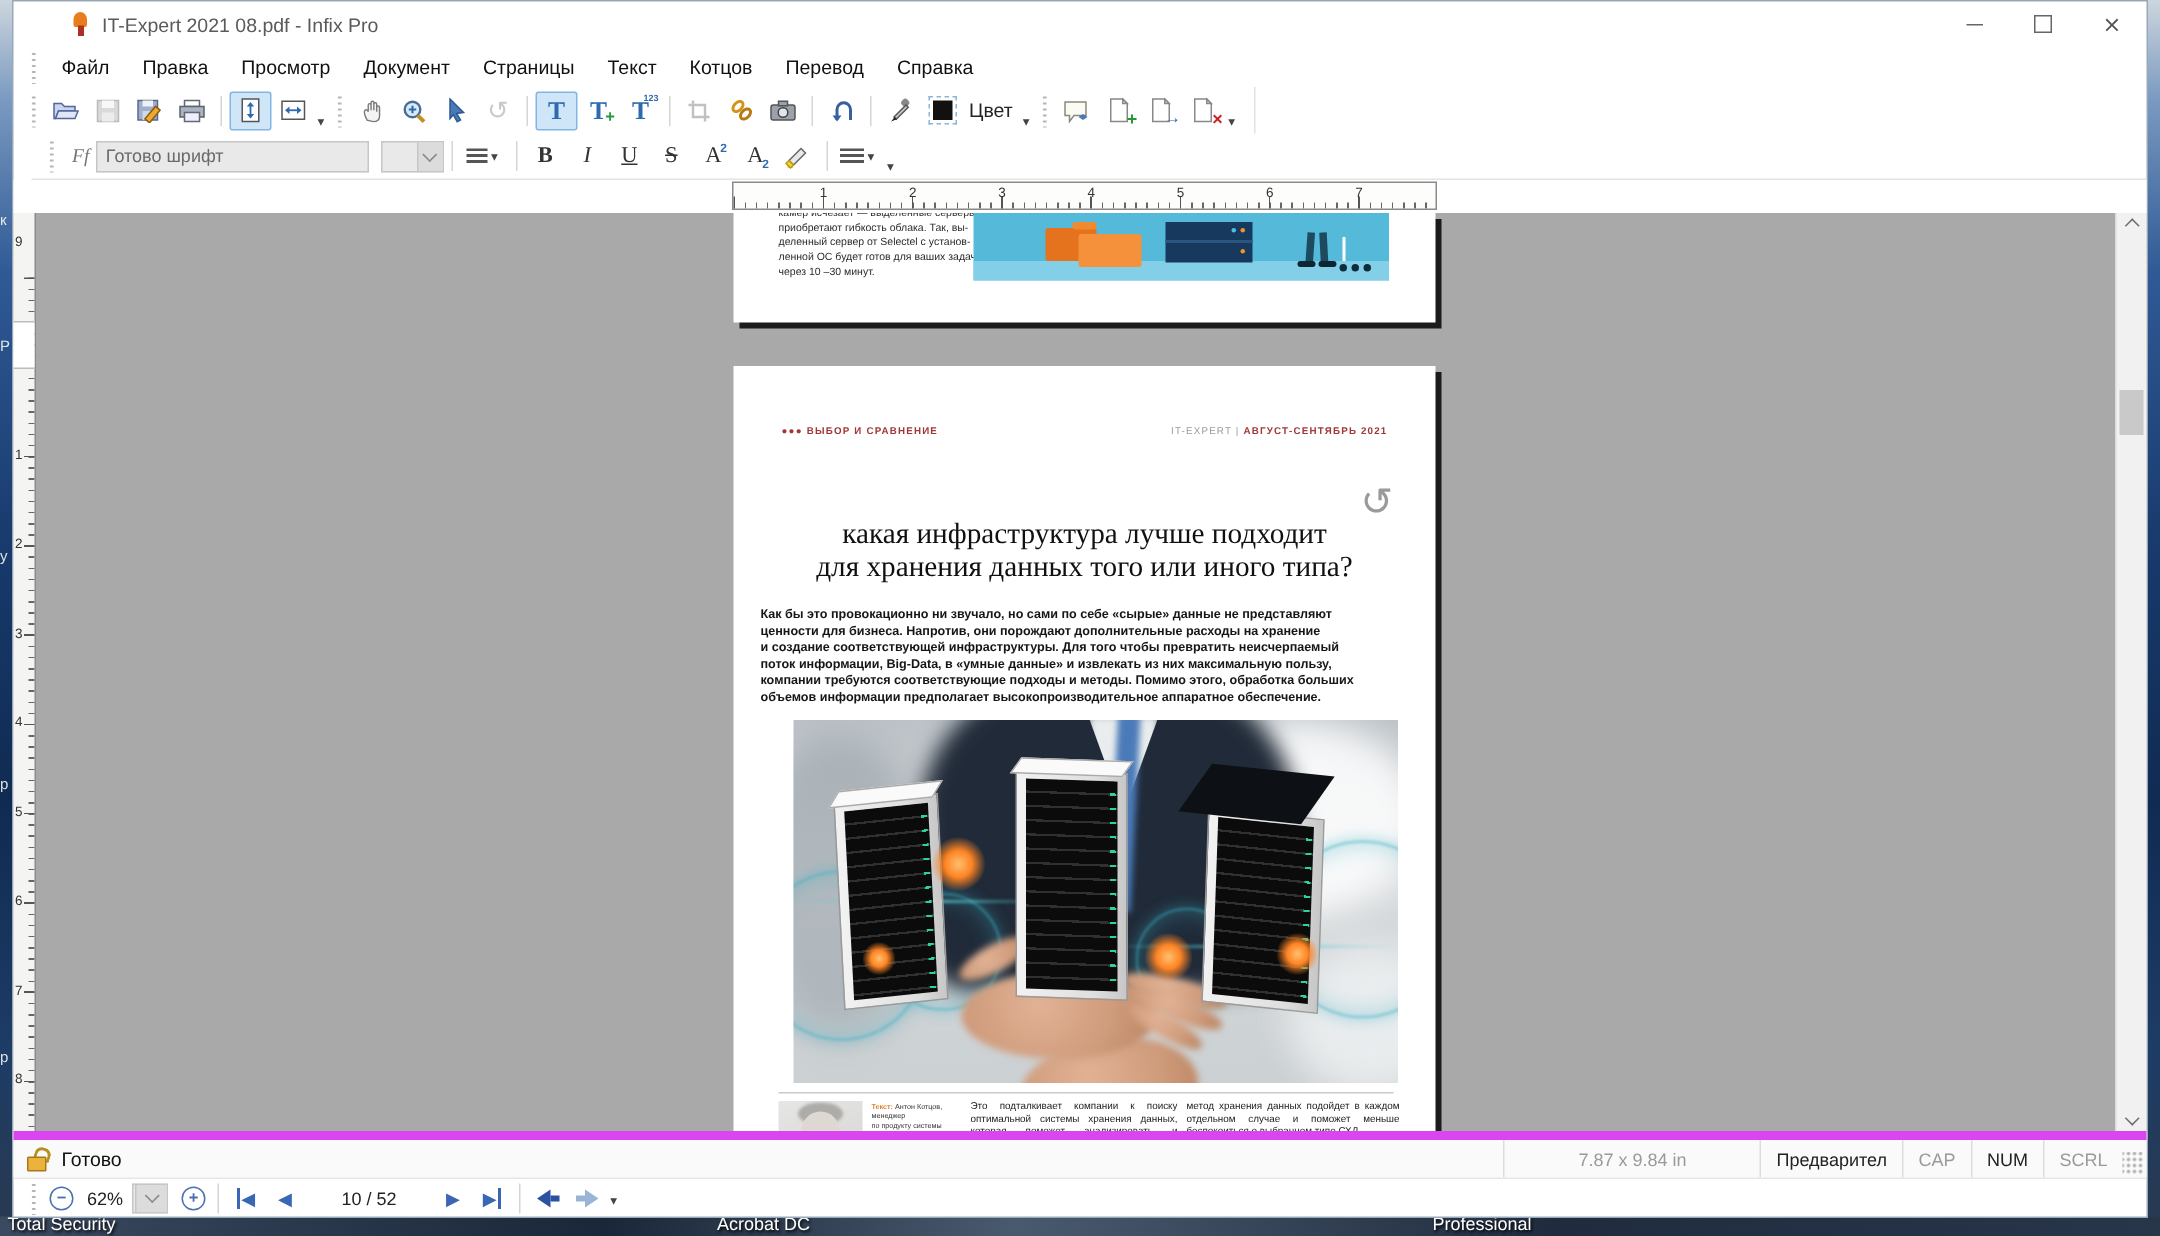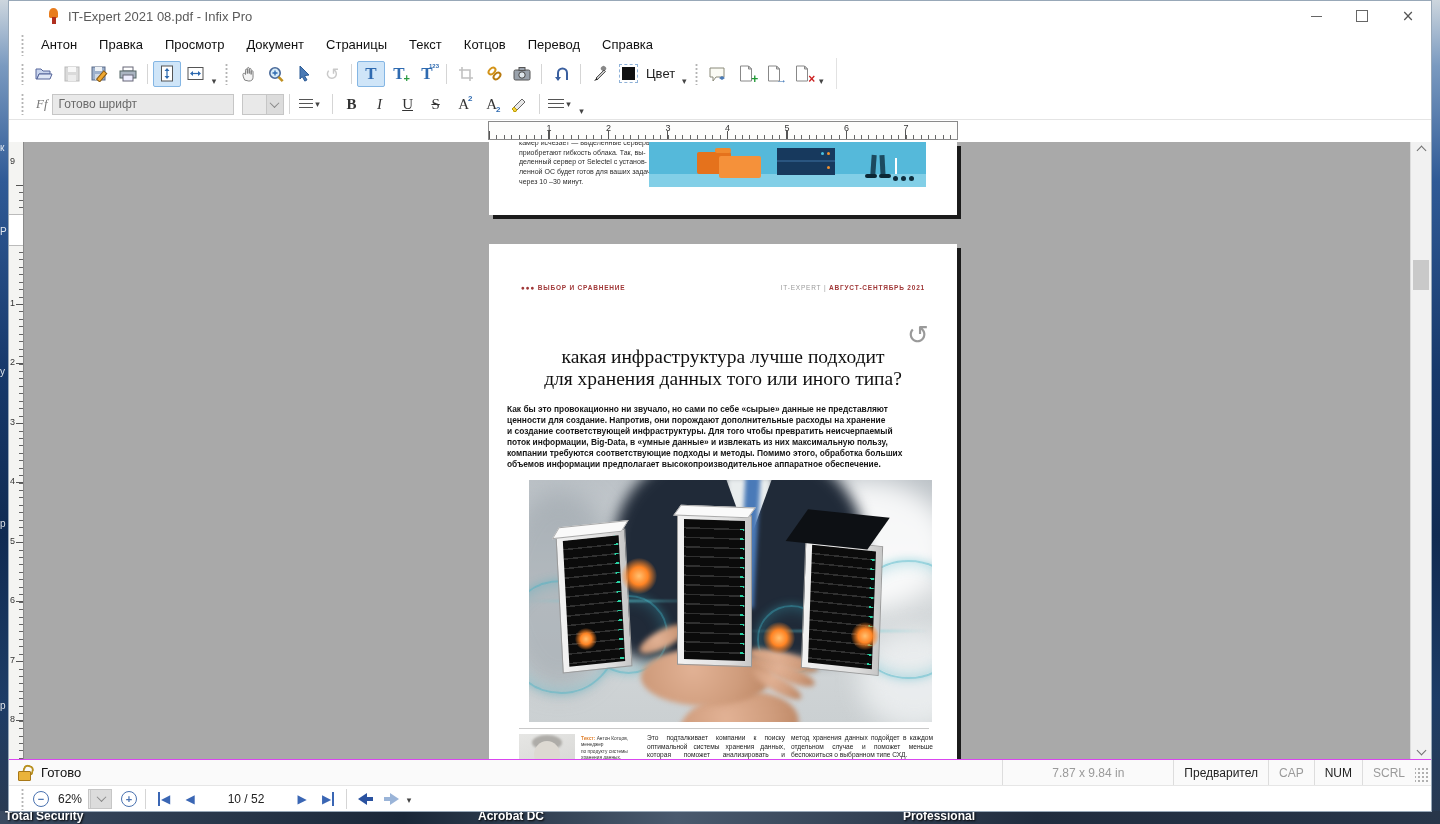--- a/index.html
+++ b/index.html
@@ -1,21 +1,21 @@
 <!DOCTYPE html>
 <html><head>
 <meta charset="utf-8">
 <style>
   html,body{margin:0;padding:0;}
   body{width:1440px;height:824px;overflow:hidden;position:relative;
        font-family:"Liberation Sans",sans-serif;background:#123;}
   
   .desktop{position:absolute;inset:0;
     background:linear-gradient(180deg,#cdd6de 0%,#7a9ac0 8%,#2f5a96 22%,#17396b 45%,#102b52 65%,#1d3c66 85%,#2a3a50 100%);}
-  .desk-label{position:absolute;bottom:1px;color:#fff;font-size:12px;text-shadow:1px 1px 2px #000;white-space:nowrap;font-weight:bold;}
+  .desk-label{position:absolute;bottom:1px;color:#fff;font-size:12px;text-shadow:1px 1px 2px #000;white-space:nowrap;}
   .edge-letter{position:absolute;left:0;width:8px;overflow:hidden;color:rgba(255,255,255,.85);font-size:10px;}
   .desk-bottom{position:absolute;left:0;right:0;bottom:0;height:13px;
     background:linear-gradient(90deg,#3a4a60,#1a2738 28%,#4a5a6e 47%,#202c3e 72%,#28364a);}
   
   .win{position:absolute;left:8px;top:0;width:1424px;height:812px;background:#fff;
        border:1px solid #98a8b8;box-sizing:border-box;display:flex;flex-direction:column;}
   .titlebar{height:30px;display:flex;align-items:center;flex:0 0 auto;}
   .app-ico{width:16px;height:16px;margin:0 6px 0 37px;position:relative;flex:0 0 auto;}
   .app-ico .q1{position:absolute;left:3px;top:0;width:9px;height:10px;background:#e87d1e;border-radius:60% 60% 20% 20%;}
   .app-ico .q2{position:absolute;left:6px;top:9px;width:4px;height:7px;background:#b03020;}
@@ -24,21 +24,21 @@
   .wbtn{width:46px;height:100%;display:flex;align-items:center;justify-content:center;color:#555;}
   .gl-min{width:11px;height:1px;background:#666;}
   .gl-max{width:10px;height:10px;border:1px solid #666;}
   .gl-close{font-size:15px;color:#555;font-family:"DejaVu Sans",sans-serif;}
   
   .menubar{height:27px;display:flex;align-items:center;flex:0 0 auto;padding-left:6px;}
   .menu-item{font-size:13px;color:#111;padding:4px 11px;white-space:nowrap;}
   
   .tb{display:flex;align-items:center;flex:0 0 auto;padding-left:6px;}
   .tb1{height:31px;}
-  .tb2{height:30px;border-bottom:1px solid #e4e4e4;}
+  .tb2{height:30px;border-bottom:1px solid #e4e4e4;margin-left:12px;}
   .tbpanel{display:flex;align-items:center;height:100%;padding-right:10px;border-right:1px solid #e2e2e2;}
   .grip{width:5px;height:22px;margin:0 5px;background-image:radial-gradient(#b4b4b4 1px,transparent 1.3px);
         background-size:5px 4px;background-position:center top;}
   .sep{width:1px;height:20px;background:#d5d5d5;margin:0 5px;}
   .tbtn{width:26px;height:24px;display:flex;align-items:center;justify-content:center;position:relative;
         border:1px solid transparent;border-radius:2px;flex:0 0 auto;}
   .tbtn.sel{background:#cfe5f8;border-color:#84b6e4;}
   .tbtn.dis{opacity:.45;filter:grayscale(1);}
   .caret{font-size:9px;color:#444;width:10px;text-align:center;align-self:center;}
   .caret.low{align-self:flex-end;padding-bottom:3px;}
@@ -130,21 +130,21 @@
   .aphoto{position:absolute;left:30px;top:490px;width:56px;height:96px;overflow:hidden;
     background:linear-gradient(160deg,#e6e6e4 0%,#c6c6c4 100%);}
   .aphoto .hair{position:absolute;left:13px;top:1px;width:30px;height:15px;border-radius:50%;background:#aeaca8;filter:blur(1px);}
   .aphoto .face{position:absolute;left:15px;top:7px;width:26px;height:27px;border-radius:50%;background:#ddd9d2;filter:blur(.5px);}
   .credit{position:absolute;left:92px;top:492px;width:62px;font-size:4.8px;line-height:6.4px;color:#333;}
   .credit .lbl{color:#e08230;font-weight:bold;}
   .cols{position:absolute;top:490px;font-size:6.6px;line-height:8.6px;color:#222;text-align:justify;}
   .col2{left:158px;width:138px;}
   .col3{left:302px;width:142px;}
   
-  .statusbar{height:25px;flex:0 0 auto;border-top:1px solid #d946ef;display:flex;align-items:stretch;background:#fafafa;font-size:12px;justify-content:space-between;}
+  .statusbar{height:25px;flex:0 0 auto;border-top:6px solid #d946ef;display:flex;align-items:stretch;background:#fafafa;font-size:12px;justify-content:space-between;}
   .st-ready{display:flex;align-items:center;padding-left:8px;flex:1 1 auto;color:#111;font-size:13px;}
   .lock{width:15px;height:15px;position:relative;margin-right:9px;}
   .lock .body{position:absolute;left:1px;top:6px;width:11px;height:8px;background:#eab33a;border:1px solid #a87818;border-radius:1px;}
   .lock .shackle{position:absolute;left:6px;top:0px;width:7px;height:7px;border:2px solid #b8901f;border-bottom:none;
                  border-radius:5px 5px 0 0;transform:rotate(18deg);}
   .st-cell{display:flex;align-items:center;justify-content:center;border-left:1px solid #ddd;padding:0 10px;white-space:nowrap;}
   .grey{color:#9a9a9a;} .dark{color:#222;}
   .resize-grip{width:14px;background:
      radial-gradient(#b0b0b0 1px,transparent 1.2px);background-size:4px 4px;background-position:right bottom;margin:8px 2px 2px 0;}
   .bottombar{height:25px;flex:0 0 auto;display:flex;align-items:center;border-top:1px solid #e6e6e6;padding-left:6px;}
@@ -170,21 +170,21 @@
 
 <div class="desktop">
   <span class="edge-letter" style="top:142px">к</span>
   <span class="edge-letter" style="top:226px">Р</span>
   <span class="edge-letter" style="top:366px">у</span>
   <span class="edge-letter" style="top:518px">р</span>
   <span class="edge-letter" style="top:700px">р</span>
   <div class="desk-bottom"></div>
   <span class="desk-label" style="left:5px">Total Security</span>
   <span class="desk-label" style="left:478px">Acrobat DC</span>
-  <span class="desk-label" style="left:903px">Professional</span>
+  <span class="desk-label" style="left:955px">Professional</span>
 </div>
 
 <div class="win">
 
   <div class="titlebar">
     <div class="app-ico">
         <i class="q1"></i>
         <i class="q2"></i>
       </div>
     <span class="title-text">IT-Expert 2021 08.pdf - Infix Pro</span>
@@ -196,21 +196,21 @@
           <span class="gl-max"></span>
         </div>
       <div class="wbtn">
           <span class="gl-close">×</span>
         </div>
     </div>
   </div>
 
   <div class="menubar">
     <div class="grip"></div>
-    <span class="menu-item">Антон</span>
+    <span class="menu-item">Файл</span>
     <span class="menu-item">Правка</span>
     <span class="menu-item">Просмотр</span>
     <span class="menu-item">Документ</span>
     <span class="menu-item">Страницы</span>
     <span class="menu-item">Текст</span>
     <span class="menu-item">Котцов</span>
     <span class="menu-item">Перевод</span>
     <span class="menu-item">Справка</span>
   </div>
 
@@ -482,21 +482,21 @@
             <span>ВЫБОР И СРАВНЕНИЕ</span></span>
           <span class="r"><span class="brand">IT-EXPERT</span>
             <span class="brand">|</span>
             <span class="date">АВГУСТ-СЕНТЯБРЬ 2021</span></span>
         </div>
         <span class="rot-ico">↺</span>
         <div class="p10-sub" style="top:124px">для хранения данных того или иного типа?</div>
         <div class="p10-sub" style="top:102px">какая инфраструктура лучше подходит</div>
         <div class="lead">
           <div>Как бы это провокационно ни звучало, но сами по себе «сырые» данные не представляют</div>
-          <div>ценности для создание. Напротив, они порождают дополнительные расходы на хранение</div>
+          <div>ценности для бизнеса. Напротив, они порождают дополнительные расходы на хранение</div>
           <div>и создание соответствующей инфраструктуры. Для того чтобы превратить неисчерпаемый</div>
           <div>поток информации, Big-Data, в «умные данные» и извлекать из них максимальную пользу,</div>
           <div>компании требуются соответствующие подходы и методы. Помимо этого, обработка больших</div>
           <div>объемов информации предполагает высокопроизводительное аппаратное обеспечение.</div>
         </div>
 
         <div class="photo">
           <div class="ph blob" style="left:250px;top:0;width:170px;height:130px;background:rgba(255,255,255,.85)"></div>
           <div class="ph blob" style="left:-30px;top:10px;width:120px;height:200px;background:rgba(150,158,166,.55)"></div>
           <div class="ph blob" style="left:330px;top:150px;width:110px;height:100px;background:rgba(240,242,244,.8)"></div>

